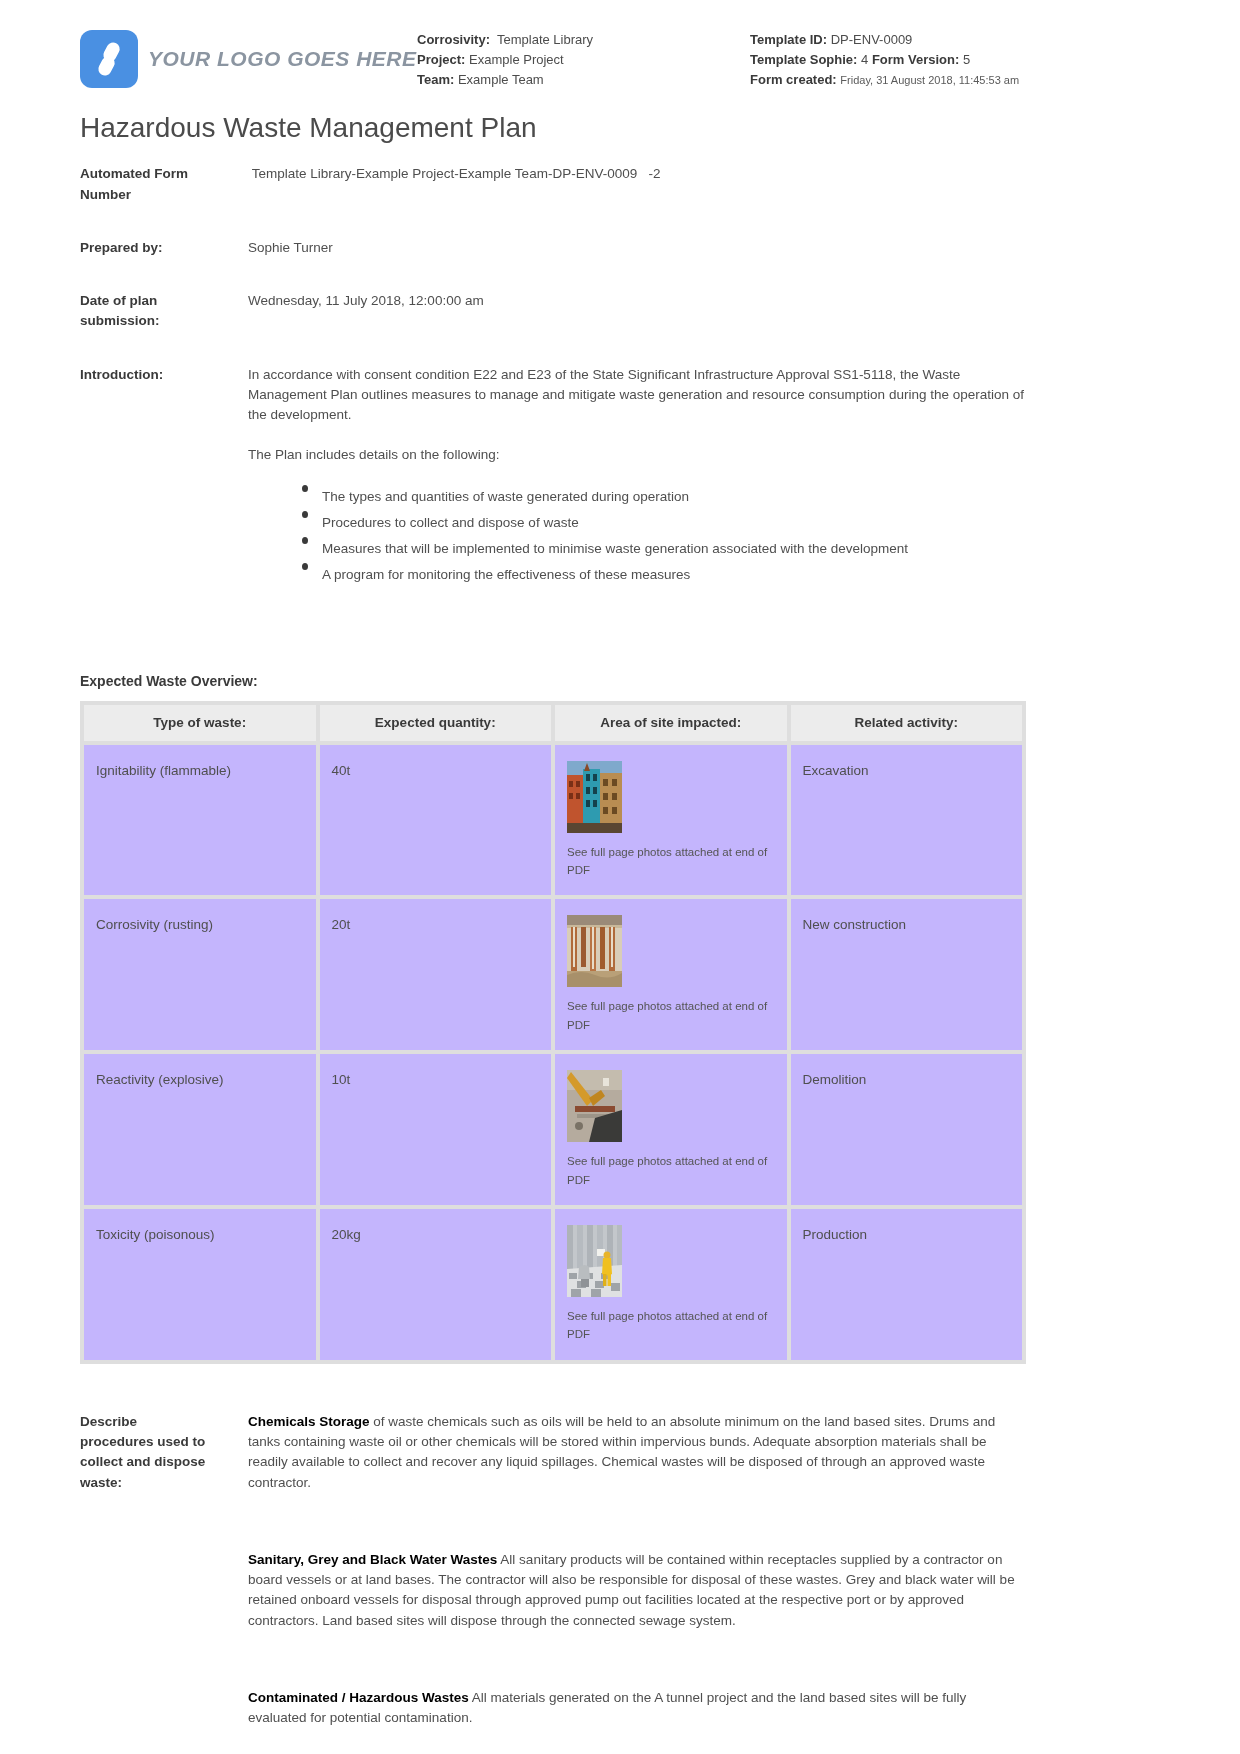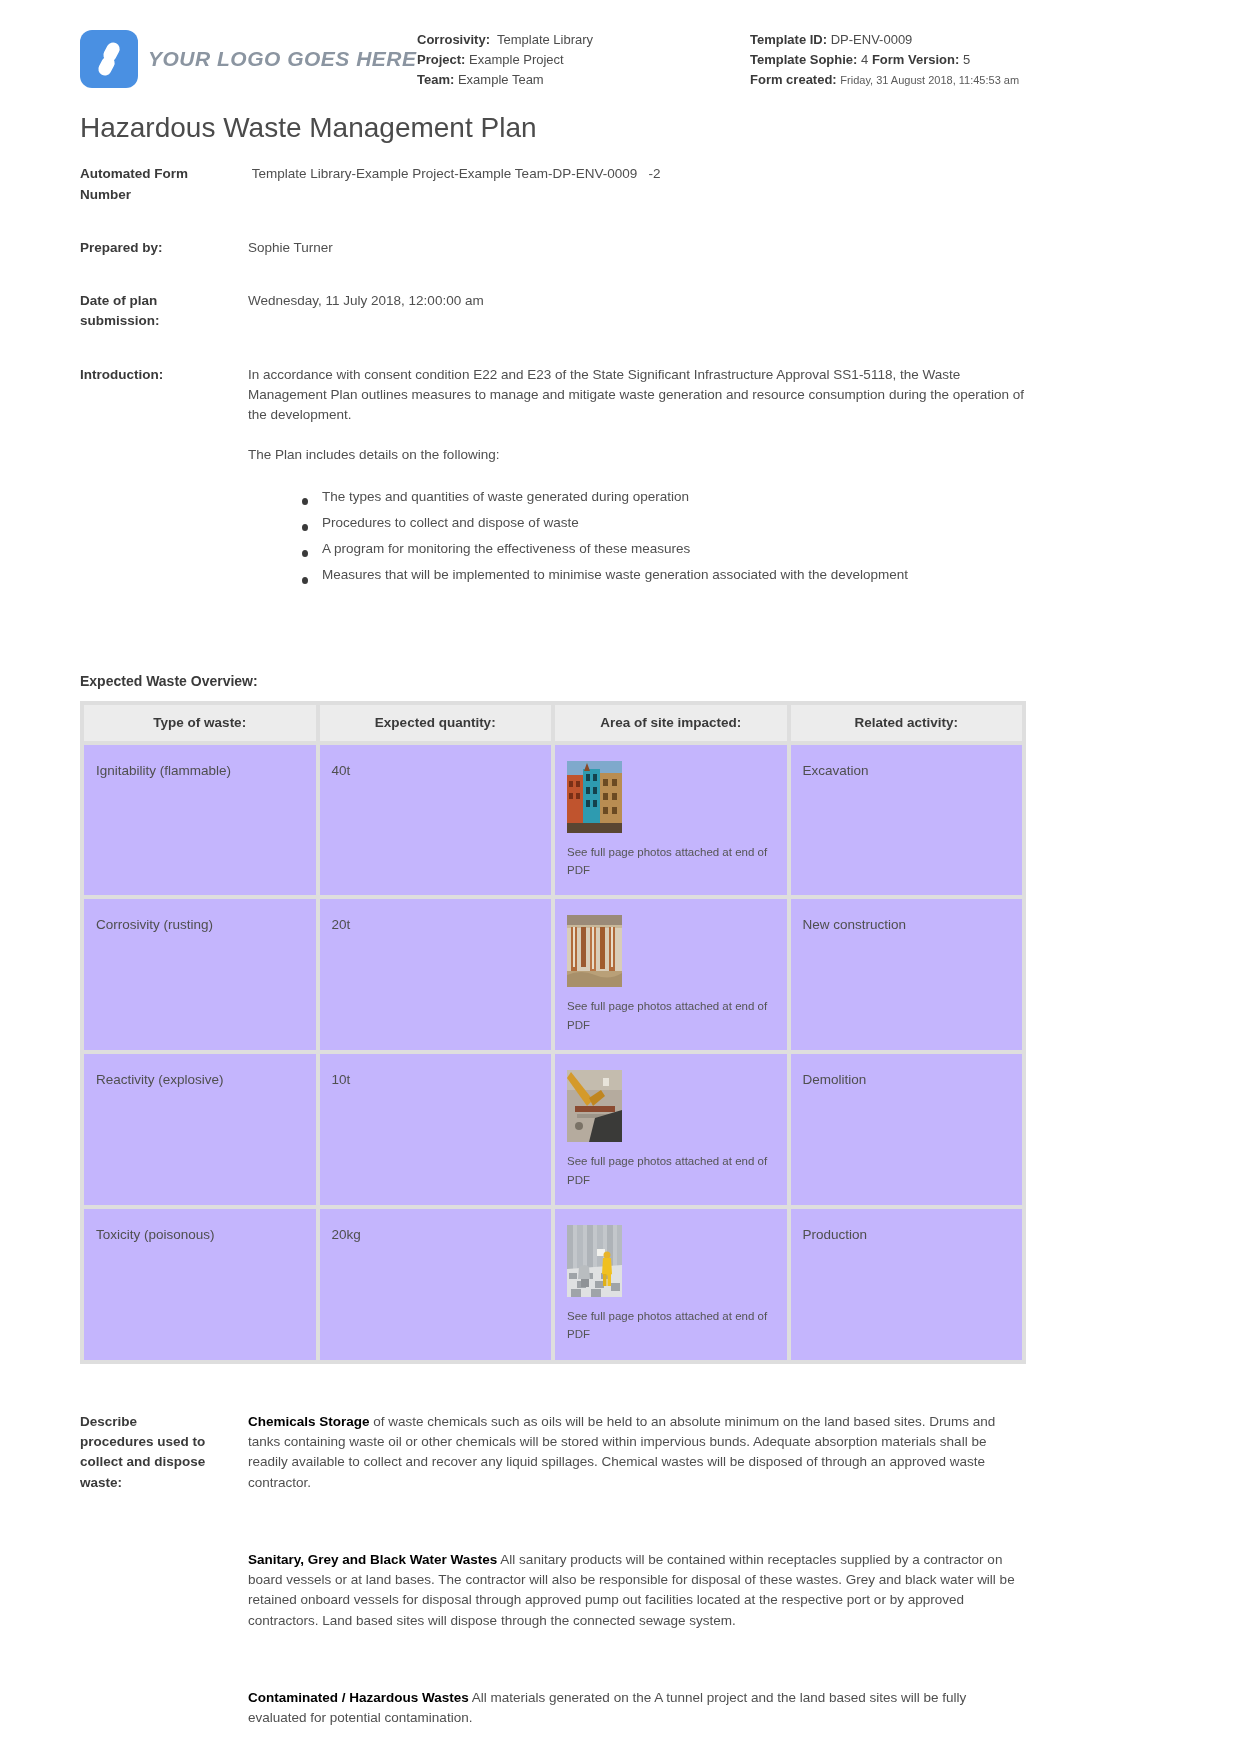--- a/index.html
+++ b/index.html
@@ -26,21 +26,21 @@
 
   h1.doc-title { font-size: 28px; font-weight: 400; color: #4b4b4b; margin: 9px 0 20px 0; }
 
   
   .field { display: grid; grid-template-columns: 168px 1fr; margin-bottom: 33px; }
   .field-label { font-weight: bold; font-size: 13.5px; color: #3a3a3a; line-height: 1.5; max-width: 132px; }
   .field-value { font-size: 13.5px; color: #4f4f4f; line-height: 1.5; max-width: 778px; }
   .pre { white-space: pre-wrap; }
   .para-gap { margin-top: 20px; }
   ul.plan-list { list-style: none; margin-top: 21px; padding-left: 54px; }
-  ul.plan-list li { display: flex; align-items: flex-end; margin-bottom: 6px; }
+  ul.plan-list li { display: flex; align-items: flex-start; margin-bottom: 6px; }
   .bullet-dot { width: 6px; height: 7px; border-radius: 50%; background: #3a3a3a;
     flex: 0 0 auto; margin-right: 14px; position: relative; top: -2px; }
 
   
   .section-title { font-weight: bold; font-size: 14px; color: #3a3a3a; margin-top: 48px; }
   table.waste { border-collapse: separate; border-spacing: 4px; background: #dedede;
     width: 946px; margin-top: 12px; table-layout: fixed; }
   table.waste th { background: #ececec; font-size: 13.5px; font-weight: bold; color: #3a3a3a;
     text-align: center; padding: 10px 12px; height: 36px; }
   table.waste td { background: #c4b5fd; vertical-align: top; font-size: 13.5px; color: #4f4f4f;
@@ -113,25 +113,25 @@
         <li>
             <span class="bullet-dot"></span>
             <span>The types and quantities of waste generated during operation</span>
           </li>
         <li>
             <span class="bullet-dot"></span>
             <span>Procedures to collect and dispose of waste</span>
           </li>
         <li>
             <span class="bullet-dot"></span>
+            <span>Measures that will be implemented to minimise waste generation associated with the development</span>
+          </li>
+        <li>
+            <span class="bullet-dot"></span>
             <span>A program for monitoring the effectiveness of these measures</span>
-          </li>
-        <li>
-            <span class="bullet-dot"></span>
-            <span>Measures that will be implemented to minimise waste generation associated with the development</span>
           </li>
       </ul>
     </div>
   </div>
 
   <div class="section-title">Expected Waste Overview:</div>
 
   <table class="waste">
     <thead>
       <tr>

